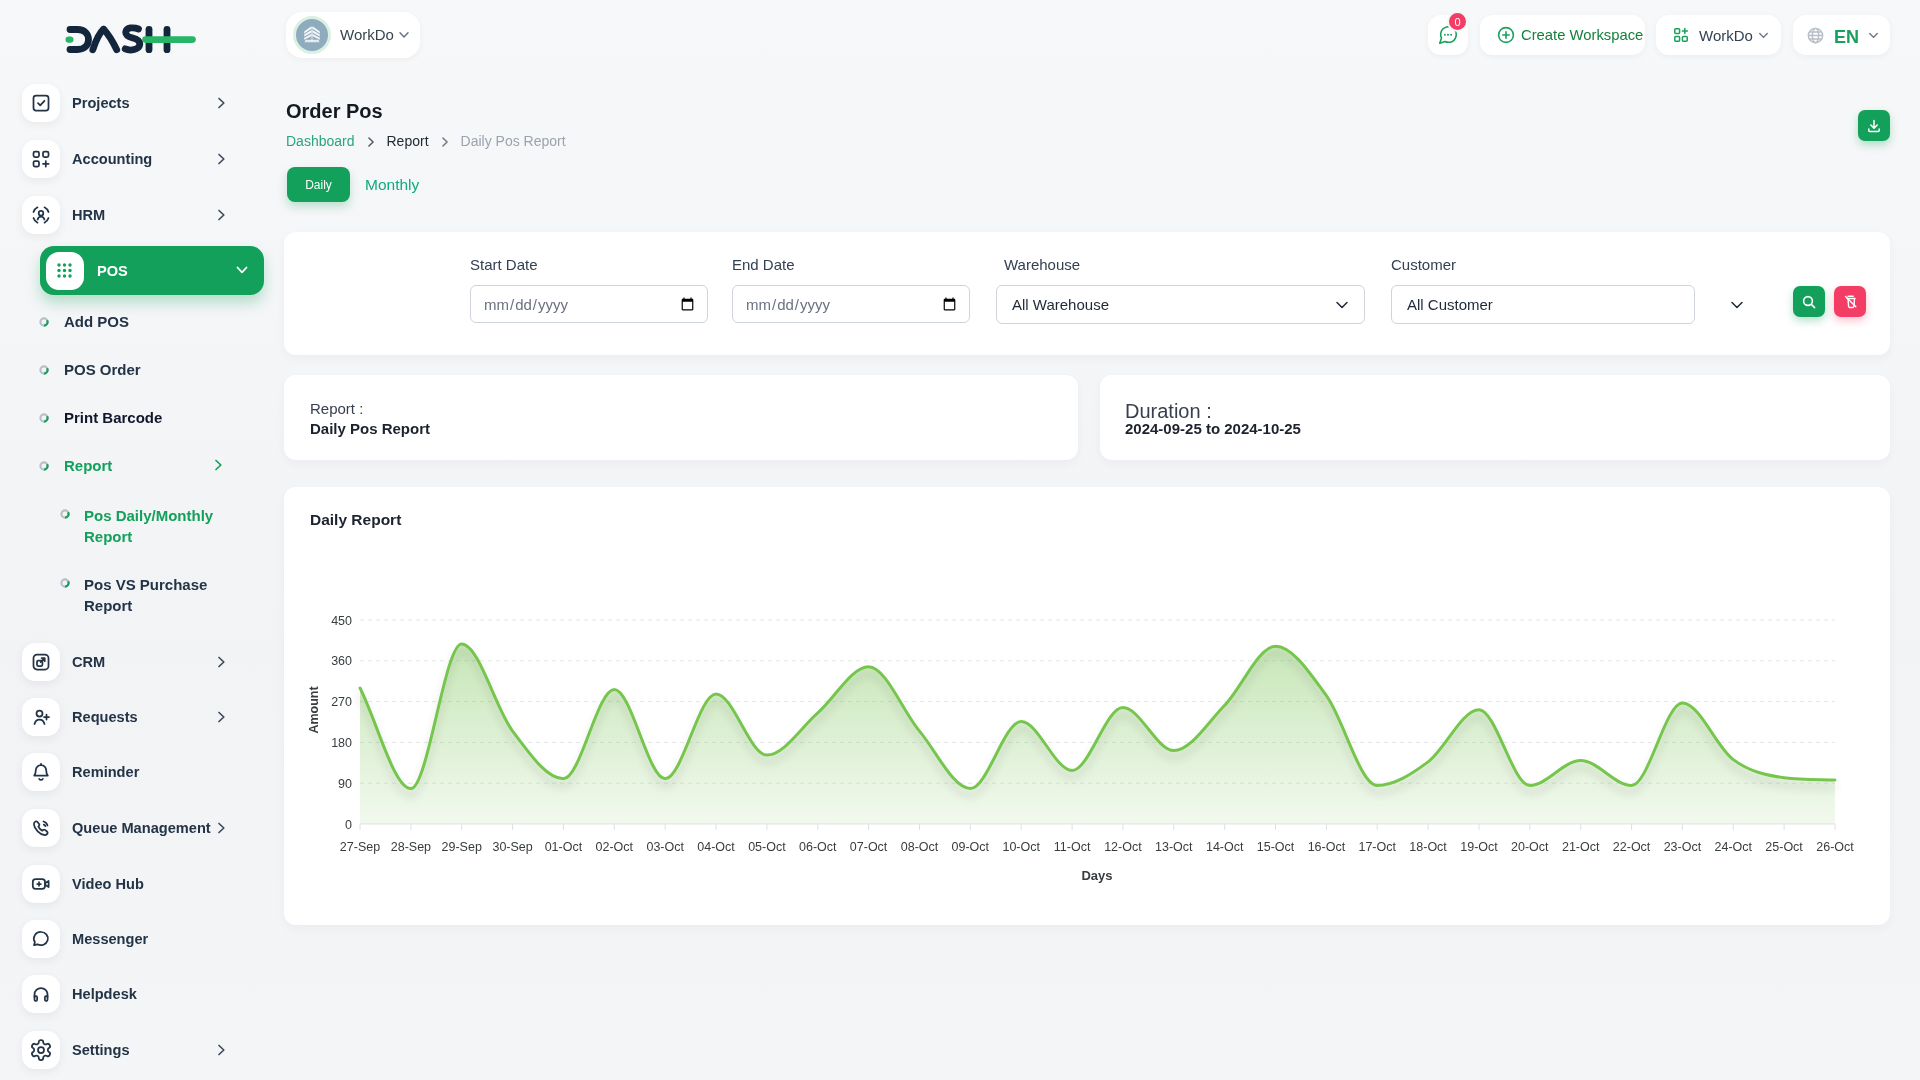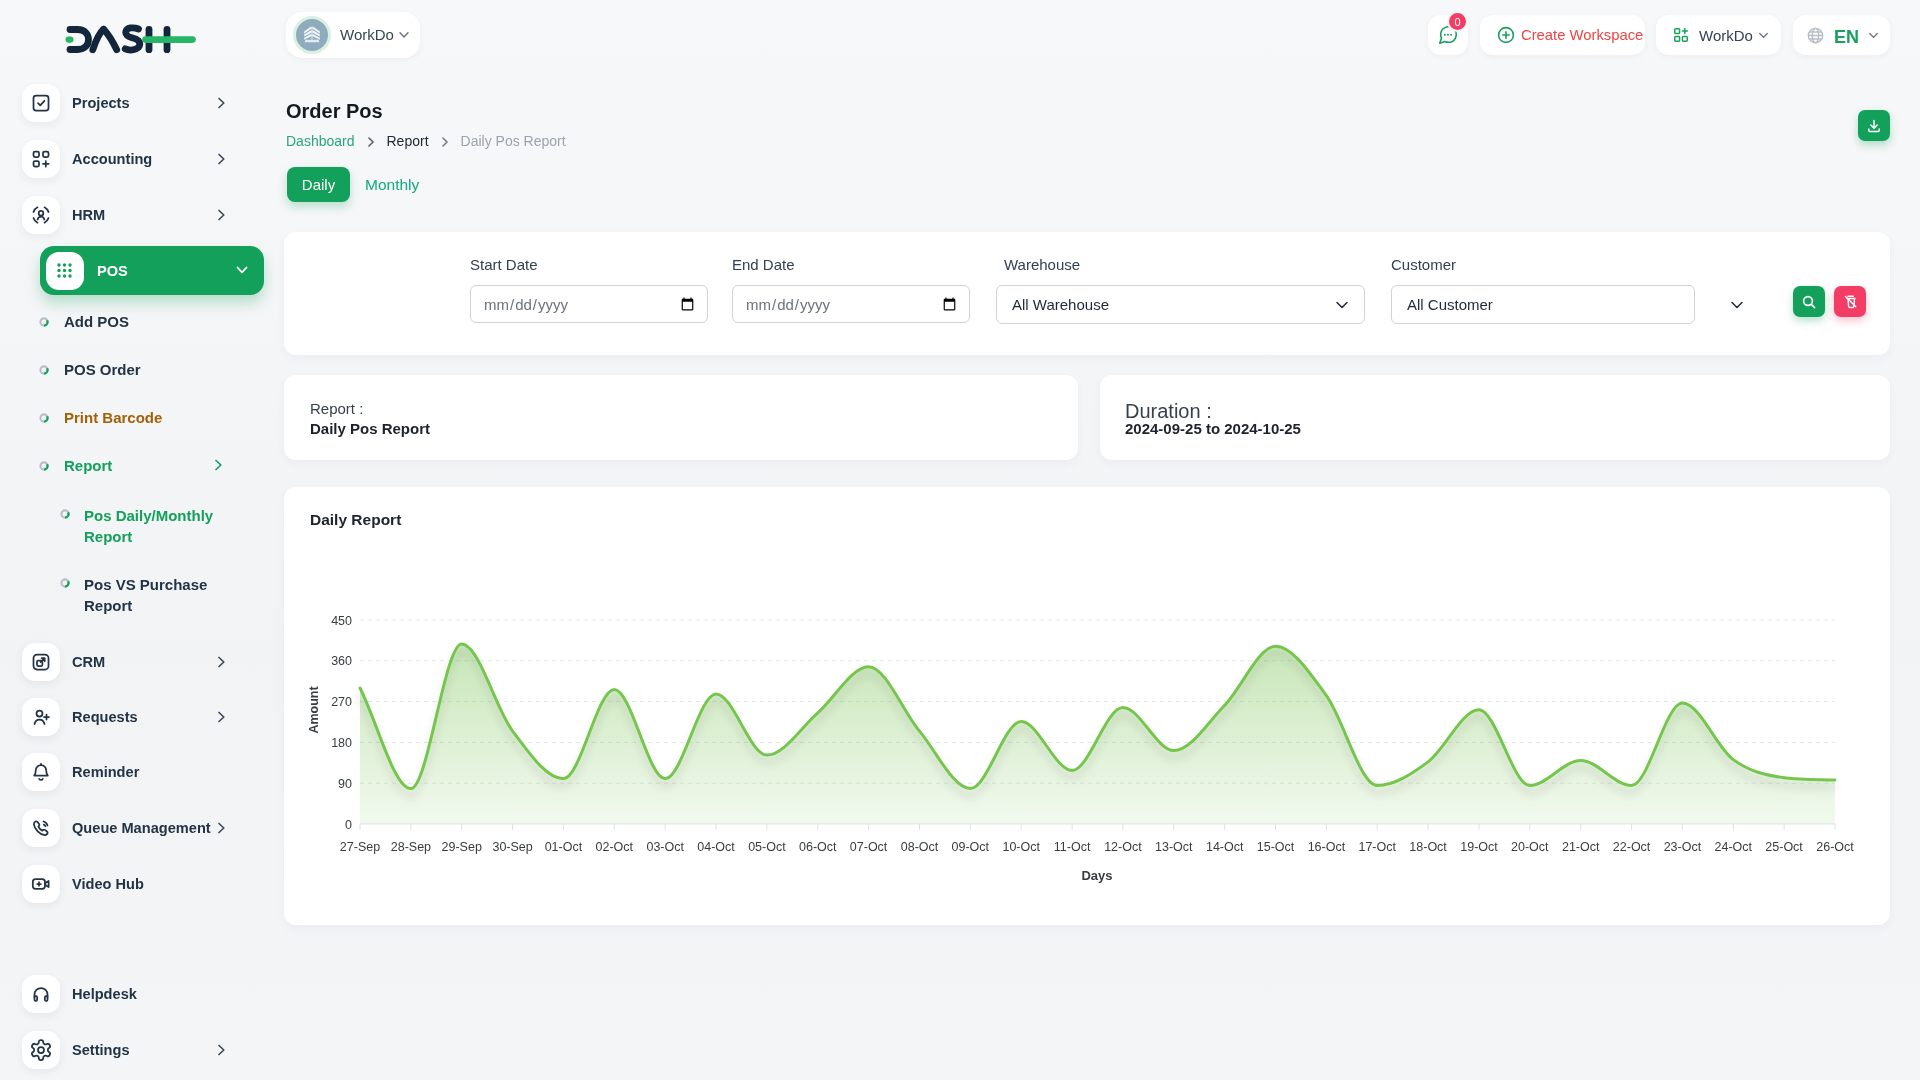--- a/index.html
+++ b/index.html
@@ -107,21 +107,21 @@
 <div class="sub-item" style="left:64px;top:313px;color:#233447;">Add POS</div>
 <svg class="abs" style="left:39px;top:365px;" width="10" height="10" viewBox="0 0 12 12">
       <circle cx="6" cy="6" r="4.3" fill="none" stroke="#b9c0c9" stroke-width="2.6"></circle>
       <path d="M9.7 3.9 A4.3 4.3 0 0 1 6 10.3" fill="none" stroke="#12a05b" stroke-width="2.6"></path>
     </svg>
 <div class="sub-item" style="left:64px;top:361px;color:#233447;">POS Order</div>
 <svg class="abs" style="left:39px;top:413px;" width="10" height="10" viewBox="0 0 12 12">
       <circle cx="6" cy="6" r="4.3" fill="none" stroke="#b9c0c9" stroke-width="2.6"></circle>
       <path d="M9.7 3.9 A4.3 4.3 0 0 1 6 10.3" fill="none" stroke="#12a05b" stroke-width="2.6"></path>
     </svg>
-<div class="sub-item" style="left:64px;top:409px;color:#a16207;">Print Barcode</div>
+<div class="sub-item" style="left:64px;top:409px;color:#0f172a;">Print Barcode</div>
 <svg class="abs" style="left:39px;top:461px;" width="10" height="10" viewBox="0 0 12 12">
       <circle cx="6" cy="6" r="4.3" fill="none" stroke="#b9c0c9" stroke-width="2.6"></circle>
       <path d="M9.7 3.9 A4.3 4.3 0 0 1 6 10.3" fill="none" stroke="#12a05b" stroke-width="2.6"></path>
     </svg>
 <div class="sub-item" style="left:64px;top:457px;color:#12a05b;">Report</div>
 <svg class="abs" style="left:209px;top:456px;" width="18" height="18" viewBox="0 0 18 18">
       <path d="M7 4.5 L11.8 9 7 13.5" fill="none" stroke="#12a05b" stroke-width="1.7" stroke-linecap="round" stroke-linejoin="round"></path>
     </svg>
 <svg class="abs" style="left:60px;top:509px;" width="10" height="10" viewBox="0 0 12 12">
       <circle cx="6" cy="6" r="4.3" fill="none" stroke="#b9c0c9" stroke-width="2.6"></circle>
@@ -185,20 +185,29 @@
     </div>
 <div class="nav-item" style="top:860px;">
       <div class="icon-box">
         <svg width="24" height="24" viewBox="0 0 24 24">
           <rect x="3.8" y="7.2" width="12.2" height="9.6" rx="2.8" fill="none" stroke="#233447" stroke-width="1.75" stroke-linecap="round" stroke-linejoin="round"></rect>
           <path d="M16 11.3 19.6 9 V15 L16 12.7" fill="none" stroke="#233447" stroke-width="1.75" stroke-linecap="round" stroke-linejoin="round"></path>
           <path d="M8.2 12 h3.6 M10 10.2 v3.6" fill="none" stroke="#233447" stroke-width="1.75" stroke-linecap="round" stroke-linejoin="round"></path>
         </svg>
       </div>
       <div class="nav-label" style="font-weight:700;">Video Hub</div>
+
+    </div>
+<div class="nav-item" style="top:915px;">
+      <div class="icon-box">
+        <svg width="24" height="24" viewBox="0 0 24 24">
+          <path d="M12 5 a7 6.6 0 1 1-3.6 12.3 L5 18.2 l.9-3.1 A7 6.6 0 0 1 12 5z" fill="none" stroke="#233447" stroke-width="1.75" stroke-linecap="round" stroke-linejoin="round"></path>
+        </svg>
+      </div>
+      <div class="nav-label" style="font-weight:700;">Messenger</div>
 
     </div>
 <div class="nav-item" style="top:970px;">
       <div class="icon-box">
         <svg width="24" height="24" viewBox="0 0 24 24">
           <path d="M5.5 15 v-2.5 a6.5 6.5 0 0 1 13 0 V15" fill="none" stroke="#233447" stroke-width="1.75" stroke-linecap="round" stroke-linejoin="round"></path>
           <path d="M5.5 14.2 h1.6 a1 1 0 0 1 1 1 v2.6 a1 1 0 0 1-1 1 H6.5 a1 1 0 0 1-1-1z" fill="none" stroke="#233447" stroke-width="1.75" stroke-linecap="round" stroke-linejoin="round"></path>
           <path d="M18.5 14.2 h-1.6 a1 1 0 0 0-1 1 v2.6 a1 1 0 0 0 1 1 h.6 a1 1 0 0 0 1-1z" fill="none" stroke="#233447" stroke-width="1.75" stroke-linecap="round" stroke-linejoin="round"></path>
         </svg>
       </div>
@@ -250,21 +259,21 @@
       </g>
     </svg>
   <div style="position:absolute;left:19px;top:-4px;width:21px;height:21px;border-radius:50%;background:#f43d64;color:#fff;font-size:11px;display:flex;align-items:center;justify-content:center;border:2px solid #f5f6f7;">0</div>
 </div>
 
 <div class="pill" style="left:1480px;top:15px;width:165px;height:40px;border-radius:13px;">
   <svg class="abs" style="left:16px;top:10px;" width="20" height="20" viewBox="0 0 20 20">
       <circle cx="10" cy="10" r="7.4" fill="none" stroke="#17a05e" stroke-width="1.6"></circle>
       <path d="M10 6.8 V13.2 M6.8 10 H13.2" stroke="#17a05e" stroke-width="1.6" stroke-linecap="round"></path>
     </svg>
-  <span style="position:absolute;left:41px;top:12px;font-size:14.8px;color:#ef4444;white-space:nowrap;">Create Workspace</span>
+  <span style="position:absolute;left:41px;top:12px;font-size:14.8px;color:#15803d;white-space:nowrap;">Create Workspace</span>
 </div>
 
 <div class="pill" style="left:1656px;top:15px;width:125px;height:40px;border-radius:13px;">
   <svg class="abs" style="left:15px;top:10px;" width="20" height="20" viewBox="0 0 24 24">
       <g fill="none" stroke="#17a05e" stroke-width="1.8" stroke-linejoin="round">
         <rect x="4.5" y="4.5" width="5.8" height="5.8" rx="1.2"></rect>
         <rect x="13.7" y="4.5" width="5.8" height="5.8" rx="1.2" stroke="none" fill="none"></rect>
         <rect x="4.5" y="13.7" width="5.8" height="5.8" rx="1.2"></rect>
         <rect x="13.7" y="13.7" width="5.8" height="5.8" rx="1.2"></rect>
         <path d="M16.6 4.2 v6 M13.6 7.2 h6" stroke-linecap="round"></path>
@@ -300,21 +309,21 @@
   <svg style="margin:1px 9px 0;" width="14" height="14" viewBox="0 0 16 16">
       <path d="M5.6 3.5 10.4 8 5.6 12.5" fill="none" stroke="#6b7280" stroke-width="1.6" stroke-linecap="round" stroke-linejoin="round"></path>
     </svg>
   <span style="color:#9ca3af;">Daily Pos Report</span>
 </div>
 <div class="abs" style="left:1858px;top:110px;width:32px;height:31px;border-radius:7px;background:#12a05b;box-shadow:0 4px 8px rgba(18,160,91,.3);display:flex;align-items:center;justify-content:center;">
   <svg width="16" height="16" viewBox="0 0 16 16">
       <path d="M8 2.5 V10 M4.8 7 8 10.2 11.2 7 M2.8 11 v1.6 a1 1 0 0 0 1 1 h8.4 a1 1 0 0 0 1-1 V11" fill="none" stroke="#fff" stroke-width="1.5" stroke-linecap="round" stroke-linejoin="round"></path>
     </svg>
 </div>
-<div class="abs" style="left:287px;top:167px;width:63px;height:35px;background:#12a05b;border-radius:8px;box-shadow:0 5px 10px rgba(18,160,91,.25);display:flex;align-items:center;justify-content:center;color:#fff;font-size:15px;">Daily</div>
+<div class="abs" style="left:287px;top:167px;width:63px;height:35px;background:#12a05b;border-radius:8px;box-shadow:0 5px 10px rgba(18,160,91,.25);display:flex;align-items:center;justify-content:center;color:#fff;font-size:12px;">Daily</div>
 <div class="abs" style="left:365px;top:176px;font-size:15.5px;color:#10ab7c;">Monthly</div>
 
 <div class="card" style="left:284px;top:232px;width:1606px;height:123px;"></div>
 <div class="field-label" style="left:470px;top:256px;">Start Date</div>
 <input type="date" style="left: 470px; top: 285px;">
 <div class="field-label" style="left:732px;top:256px;">End Date</div>
 <input type="date" style="left: 732px; top: 285px;">
 <div class="field-label" style="left:996px;top:256px;margin-left:8px;">Warehouse</div>
 <select style="left:996px;top:285px;width:369px;"><option>All Warehouse</option></select>
 <div class="field-label" style="left:1391px;top:256px;">Customer</div>

